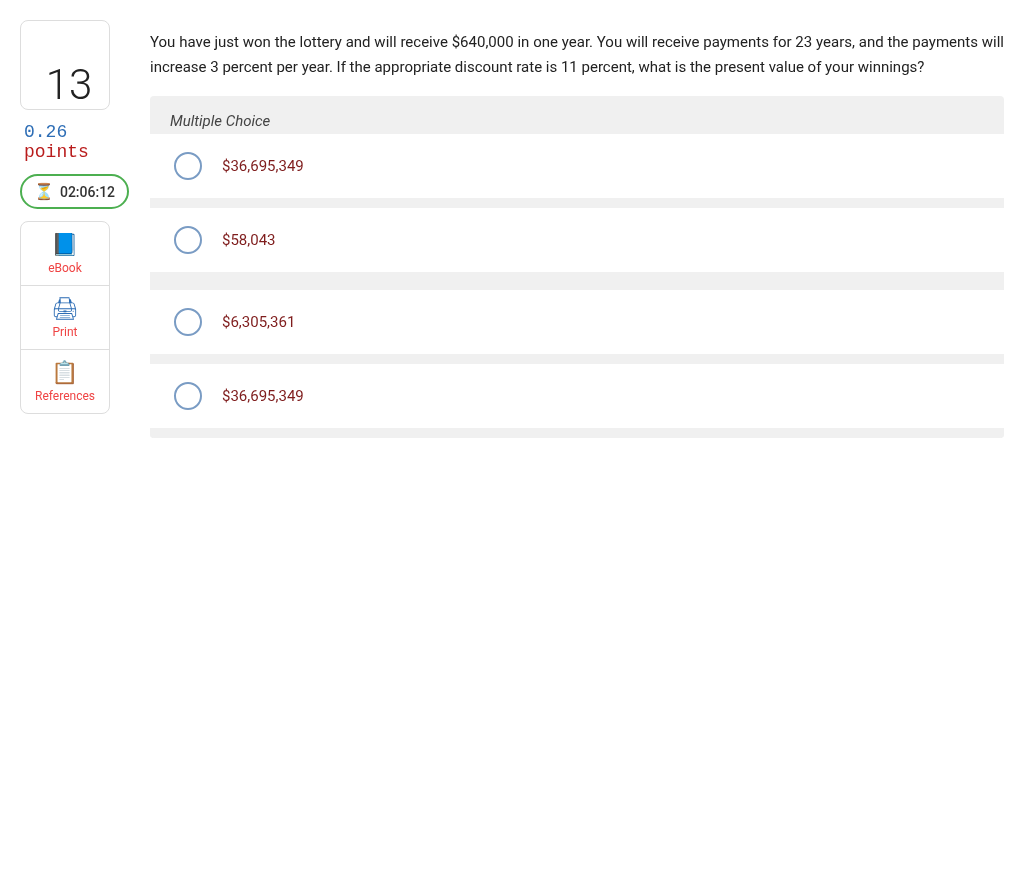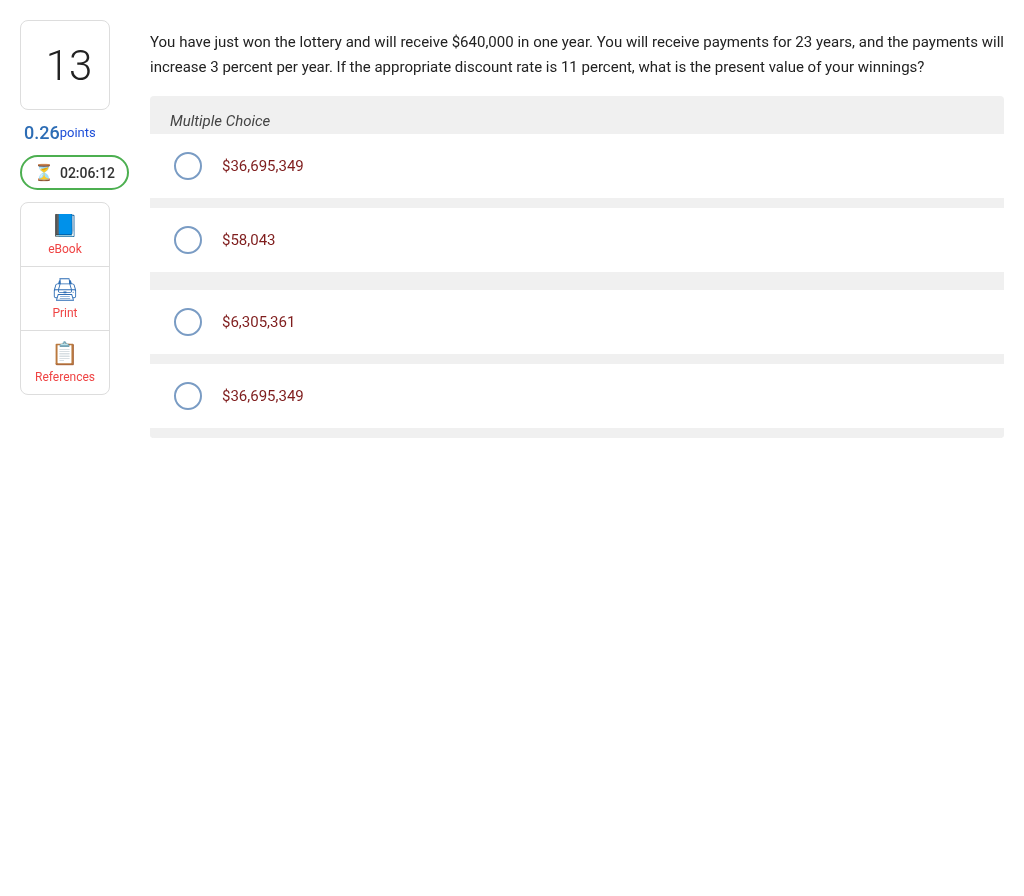--- a/index.html
+++ b/index.html
@@ -31,44 +31,46 @@
       align-items: flex-start;
       gap: 12px;
     }
 
     .question-number-box {
       width: 90px;
       height: 90px;
       border: 1px solid #ddd;
       border-radius: 8px;
       display: flex;
-      align-items: center;
+      align-items: flex-end;
       justify-content: center;
       font-size: 42px;
       font-weight: 300;
       color: #222;
       background: #fff;
       padding-left: 8px;
     }
 
     .points-section {
       display: flex;
-      align-items: center;
+      flex-direction: column;
+      align-items: flex-start;
       padding-left: 4px;
+      font-family: Liberation Mono, monospace;
     }
 
     .points-value {
       color: #2d6db5;
       font-size: 18px;
       font-weight: 500;
     }
 
     .points-label {
-      color: #1d4ed8;
-      font-size: 13px;
+      color: #b91c1c;
+      font-size: 18px;
     }
 
     .timer-box {
       display: flex;
       align-items: center;
       gap: 6px;
       border: 2px solid #4caf50;
       border-radius: 20px;
       padding: 6px 12px;
       color: #333;

